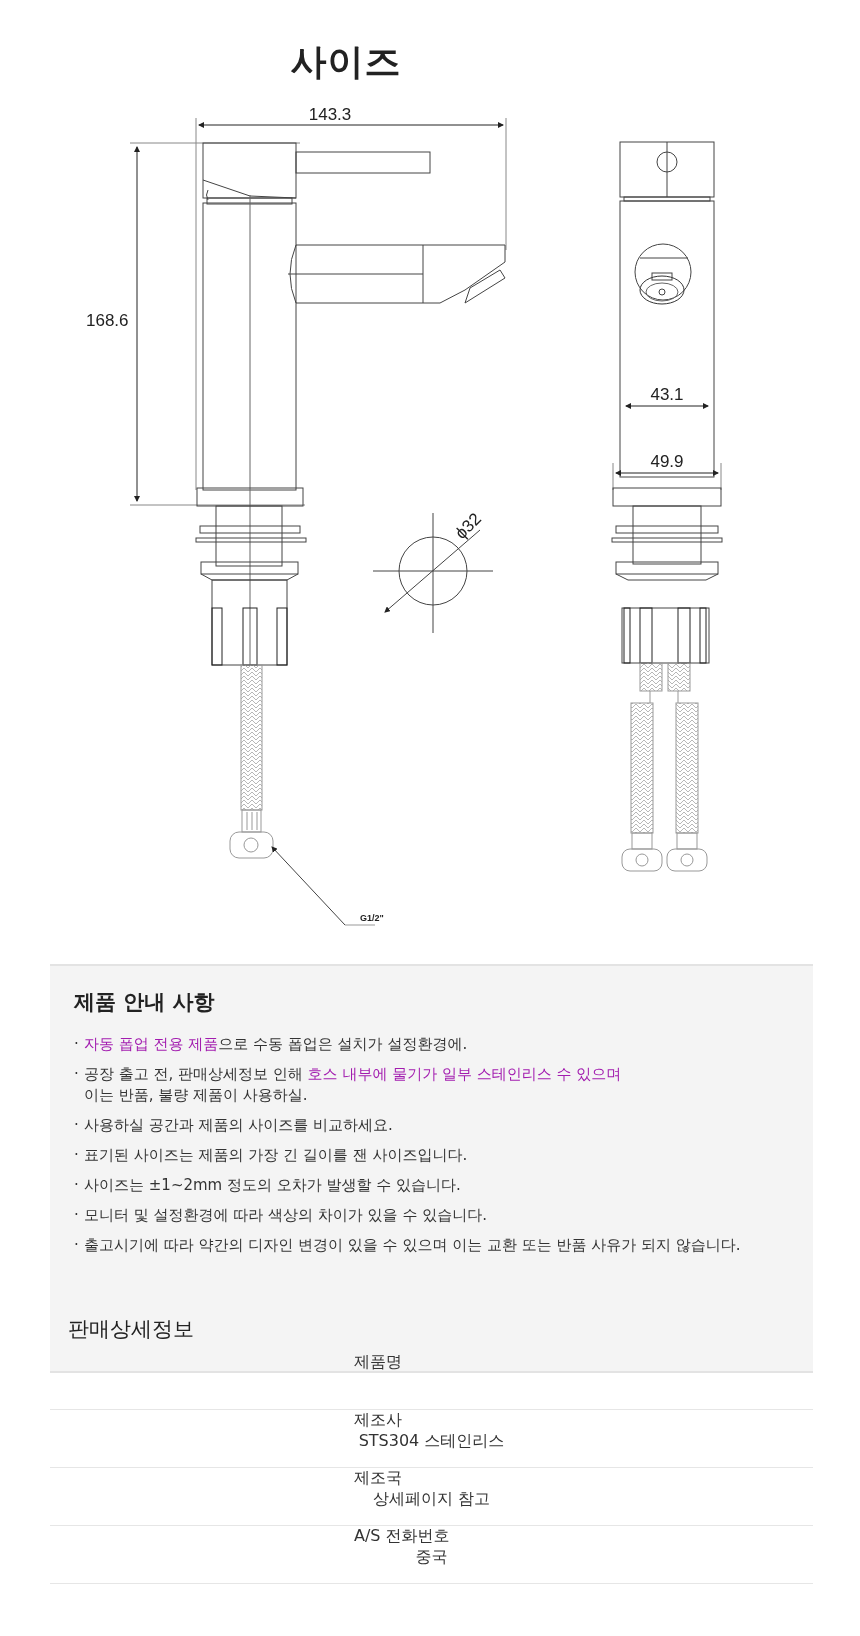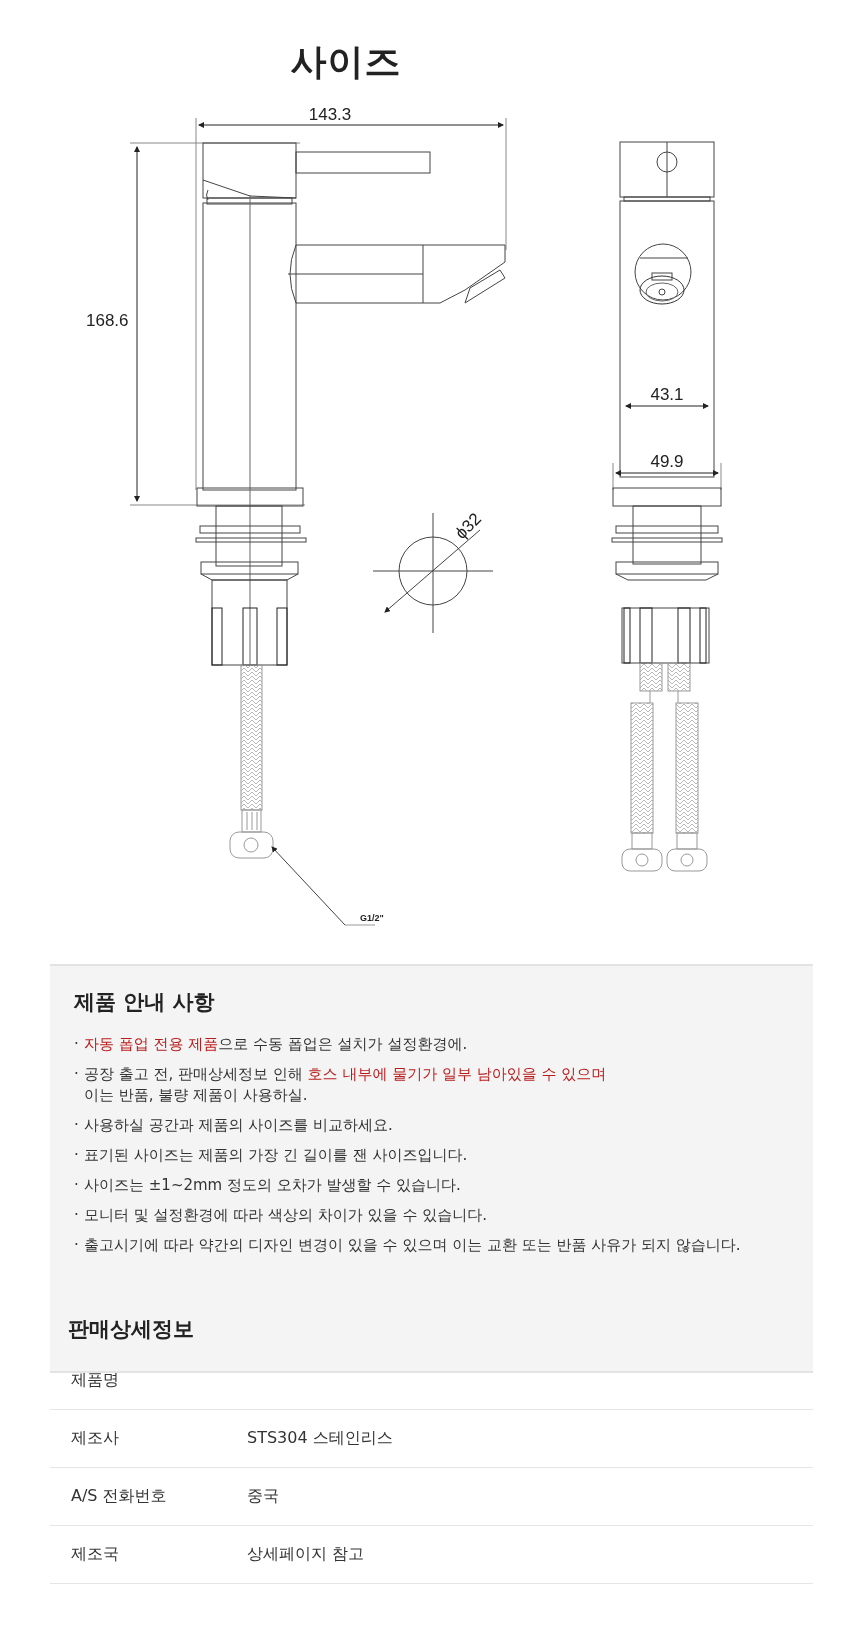--- a/index.html
+++ b/index.html
@@ -18,30 +18,30 @@
   .notice {
     position: absolute; left: 50px; top: 953px; width: 763px; height: 409px;
     background: #f4f4f4; border-top: 2px solid #e3e3e3; border-bottom: 2px solid #e3e3e3;
     padding: 22px 0 0 24px;
     margin-top: 11px;
   }
   .notice-title { font-size: 21px; font-weight: bold; color: #222; margin-bottom: 18px; }
   .notice-list { list-style: none; }
   .notice-item { font-size: 15px; color: #333; line-height: 21px; margin-bottom: 9px; position: relative; padding-left: 10px; }
   .notice-item .bullet { position: absolute; left: 0; top: 0; }
-  .notice-item .hl { color: #b91c1c; }
+  .notice-item .hl { color: #a21caf; }
   .notice-item .cont { display: block; }
 
   .spec-header {
     position: absolute; left: 50px; top: 1302px; width: 763px; height: 50px;
     background: #f4f4f4; padding: 13px 0 0 18px;
-    font-size: 21px; font-weight: bold; color: #222;
+    font-size: 21px; font-weight: normal; color: #222;
   }
   .spec-table { position: absolute; left: 50px; top: 1352px; width: 763px; }
-  .spec-row { height: 58px; border-bottom: 1px solid #e6e6e6; display: flex; align-items: center; font-size: 16px; color: #333; }
+  .spec-row { height: 58px; border-bottom: 1px solid #e6e6e6; display: flex; align-items: center; font-size: 16px; color: #333; flex-direction: column; }
   .spec-row .label { width: 197px; padding-left: 21px; }
   .spec-row .value { flex: 1; }
 </style>
 </head>
 <body>
 
 <div class="page-title">사이즈</div>
 
 <svg class="drawing" viewBox="0 0 860 940" xmlns="http://www.w3.org/2000/svg">
   <defs>
@@ -165,21 +165,21 @@
 
 <section class="notice">
   <div class="notice-title">제품 안내 사항</div>
   <ul class="notice-list">
     <li class="notice-item">
       <span class="bullet">·</span>
       <span class="hl">자동 폽업 전용 제품</span><span>으로 수동 폽업은 설치가 설정환경에.</span>
     </li>
     <li class="notice-item">
       <span class="bullet">·</span>
-      <span>공장 출고 전, 판매상세정보 인해 </span><span class="hl">호스 내부에 물기가 일부 남아있을 수 있으며</span>
+      <span>공장 출고 전, 판매상세정보 인해 </span><span class="hl">호스 내부에 물기가 일부 스테인리스 수 있으며</span>
       <span class="cont">이는 반품, 불량 제품이 사용하실.</span>
     </li>
     <li class="notice-item">
       <span class="bullet">·</span>
       <span>사용하실 공간과 제품의 사이즈를 비교하세요.</span>
     </li>
     <li class="notice-item">
       <span class="bullet">·</span>
       <span>표기된 사이즈는 제품의 가장 긴 길이를 잰 사이즈입니다.</span>
     </li>
@@ -201,20 +201,20 @@
 <div class="spec-header">판매상세정보</div>
 <div class="spec-table">
   <div class="spec-row">
     <span class="label">제품명</span>
   </div>
   <div class="spec-row">
     <span class="label">제조사</span>
     <span class="value">STS304 스테인리스</span>
   </div>
   <div class="spec-row">
+    <span class="label">제조국</span>
+    <span class="value">상세페이지 참고</span>
+  </div>
+  <div class="spec-row">
     <span class="label">A/S 전화번호</span>
     <span class="value">중국</span>
   </div>
-  <div class="spec-row">
-    <span class="label">제조국</span>
-    <span class="value">상세페이지 참고</span>
-  </div>
 </div>
 
 </body></html>

